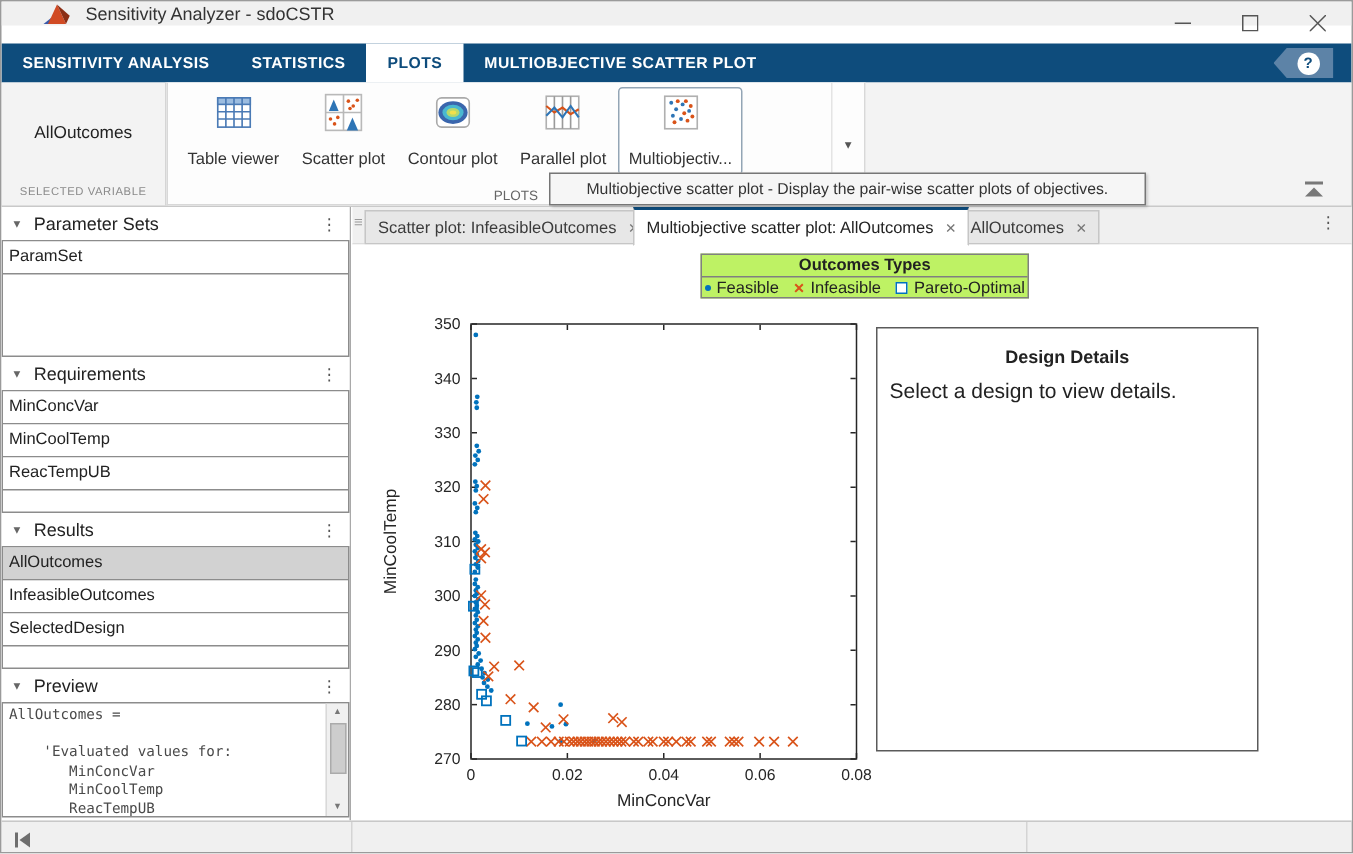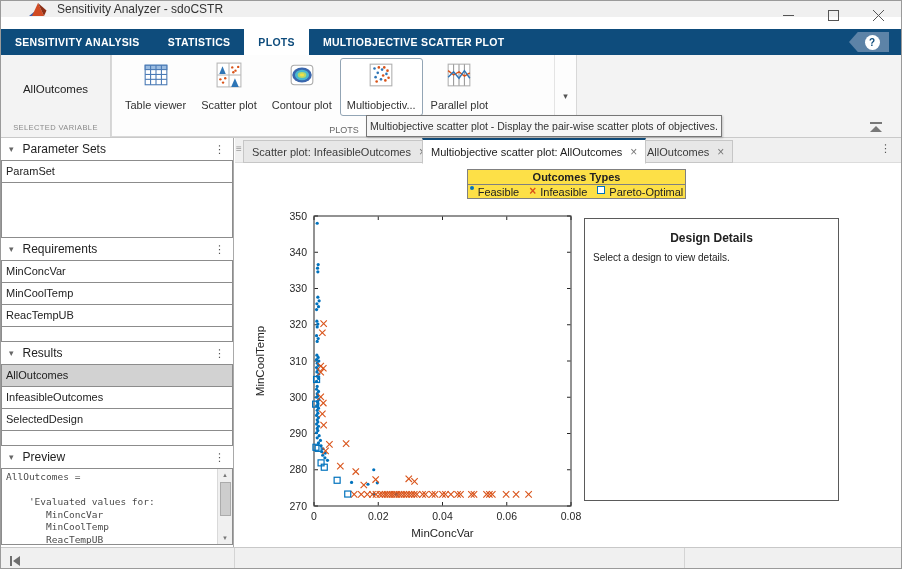--- a/index.html
+++ b/index.html
@@ -26,21 +26,21 @@
   .selvar-value{position:absolute;top:28px;width:100%;text-align:center;font-size:11.5px;color:#222;}
   .selvar-label{position:absolute;bottom:5px;width:100%;text-align:center;font-size:7.5px;color:#8a8a8a;letter-spacing:.4px;}
   .tool-panel{position:absolute;left:110px;top:0;width:466px;height:82px;background:#fdfdfd;border:1px solid #d8d8d8;border-top:none;box-sizing:border-box;}
   .tbtn-row{display:flex;padding-left:6px;padding-top:3px;}
   .tbtn{display:flex;flex-direction:column;align-items:center;padding:3px 6px 4px 6px;border:1px solid transparent;border-radius:3px;margin-right:1px;}
   .tbtn.selected{border:1px solid #93a5b5;background:#fff;}
   .tbtn .tlabel{font-size:11px;color:#333;margin-top:7px;white-space:nowrap;}
   .panel-drop{position:absolute;right:0;top:0;width:21px;height:100%;border-left:1px solid #e4e4e4;display:flex;align-items:center;justify-content:center;color:#555;font-size:9px;}
   .group-label{position:absolute;bottom:1px;left:0;width:100%;text-align:center;font-size:9px;color:#666;}
   .collapse-strip{position:absolute;right:17px;top:64px;}
-  .tooltip{position:absolute;left:365px;top:114px;height:22px;box-sizing:border-box;background:#f6f6f6;border:1px solid #767676;font-size:10.5px;color:#333;display:flex;align-items:center;padding:0 3px;white-space:nowrap;box-shadow:1px 1px 2px rgba(0,0,0,.2);z-index:60;}
+  .tooltip{position:absolute;left:365px;top:114px;height:22px;box-sizing:border-box;background:#f6f6f6;border:1px solid #767676;font-size:10.5px;color:#333;display:flex;align-items:center;padding:0 24px;white-space:nowrap;box-shadow:1px 1px 2px rgba(0,0,0,.2);z-index:60;}
 
   
   .sidebar{position:absolute;left:0;top:137px;width:233px;height:409px;background:#fff;border-right:1px solid #a9a9a9;box-sizing:border-box;}
   .sec-header{position:relative;height:22px;display:flex;align-items:center;background:#fff;}
   .sec-arrow{margin-left:8px;color:#666;font-size:9px;}
   .sec-title{margin-left:9px;font-size:12px;color:#222;}
   .sec-dots{position:absolute;right:8px;color:#555;font-size:11px;}
   .list{border:1px solid #8c8c8c;background:#fff;box-sizing:border-box;}
   .cell{height:21px;line-height:21px;border-bottom:1px solid #8c8c8c;font-size:11px;color:#222;padding-left:4px;background:#fff;}
   .cell.selected{background:#d2d2d2;}
@@ -53,35 +53,35 @@
   
   .main{position:absolute;left:234px;top:137px;width:668px;height:409px;background:#fff;}
   .doc-tabbar{position:absolute;left:0;top:0;width:100%;height:25px;background:#f0f0f0;border-bottom:1px solid #dcdcdc;box-sizing:border-box;}
   .dtab{position:absolute;top:2px;height:23px;box-sizing:border-box;display:flex;align-items:center;font-size:11px;color:#3b3b3b;background:#e7e7e7;border:1px solid #c6c6c6;padding:0 8px;white-space:nowrap;}
   .dtab .closex{margin-left:8px;color:#777;font-size:12px;}
   .dtab.active{background:#fff;border-top:2px solid #0e4c7c;border-bottom:1px solid #fff;top:0;height:26px;z-index:2;color:#222;}
   .tab-grip{position:absolute;left:1px;top:5px;color:#9a9a9a;font-size:10px;}
   .tab-dots{position:absolute;right:12px;top:4px;color:#555;font-size:11px;}
   .canvas{position:absolute;left:0;top:25px;right:0;bottom:0;background:#fff;}
 
-  .legend{position:absolute;left:232px;top:31px;width:219px;height:30px;box-sizing:border-box;border:1px solid #808080;background:#fde047;z-index:5;}
+  .legend{position:absolute;left:232px;top:31px;width:219px;height:30px;box-sizing:border-box;border:1px solid #808080;background:#bef264;z-index:5;}
   .legend-title{height:14px;border-bottom:1px solid #808080;text-align:center;font-size:11px;font-weight:700;line-height:14px;color:#222;}
   .legend-row{height:14px;display:flex;align-items:center;justify-content:center;gap:10px;font-size:11px;color:#222;}
-  .legend-entry{display:flex;align-items:flex-start;gap:4px;}
+  .legend-entry{display:flex;align-items:center;gap:4px;}
   .lg-dot{width:4px;height:4px;border-radius:50%;}
   .lg-x{font-size:12px;font-weight:700;line-height:10px;}
   .lg-square{width:6px;height:6px;border:1.4px solid;background:#fff;}
 
   .chart-svg{position:absolute;left:9px;top:61px;}
   .tick{font-size:10.5px;fill:#262626;font-family:"Liberation Sans",sans-serif;}
   .axis-label{font-size:11.5px;fill:#262626;font-family:"Liberation Sans",sans-serif;}
 
   .details{position:absolute;left:349px;top:80px;width:255px;height:283px;box-sizing:border-box;border:1px solid #5a5a5a;background:#fff;}
   .details-title{text-align:center;font-weight:700;font-size:12px;color:#222;margin-top:12px;}
-  .details-msg{font-size:10px;color:#222;margin:7px 8px;}
+  .details-msg{font-size:14px;color:#222;margin:7px 8px;}
 
   
   .statusbar{position:absolute;left:0;top:546px;width:100%;height:23px;background:#f0f0f0;border-top:1px solid #c8c8c8;box-sizing:border-box;}
   .sb-div{position:absolute;top:0;bottom:0;width:1px;background:#d4d4d4;}
   .sb-collapse{position:absolute;left:8px;top:5px;}
 </style>
 </head>
 <body>
 
 <div class="window">
@@ -170,53 +170,53 @@
             <svg width="26" height="26" viewBox="0 0 24 24">
               <rect x="2" y="3" width="20" height="18" rx="3" fill="#fff" stroke="#aaa"></rect>
               <ellipse cx="12" cy="12" rx="9" ry="7" fill="#3a66ad"></ellipse>
               <ellipse cx="12" cy="12" rx="6.5" ry="4.8" fill="#49b8d0"></ellipse>
               <ellipse cx="12" cy="12" rx="4" ry="2.8" fill="#b5d96a"></ellipse>
               <ellipse cx="12" cy="12" rx="2" ry="1.3" fill="#f2e04a"></ellipse>
             </svg>
           </span>
           <span class="tlabel">Contour plot</span>
         </div>
+        <div class="tbtn">
+          <span>
+            <svg width="26" height="26" viewBox="0 0 24 24">
+              <rect x="2" y="2" width="20" height="20" fill="#fff" stroke="#b0b0b0"></rect>
+              <line x1="7" y1="2" x2="7" y2="22" stroke="#9a9a9a"></line>
+                <line x1="12" y1="2" x2="12" y2="22" stroke="#9a9a9a"></line>
+                <line x1="17" y1="2" x2="17" y2="22" stroke="#9a9a9a"></line>
+              <polyline points="2,8 7,12 12,9 17,13 22,10" fill="none" stroke="#d95319" stroke-width="1.3"></polyline>
+              <polyline points="2,14 7,9 12,15 17,8 22,15" fill="none" stroke="#2e75b6" stroke-width="1.3"></polyline>
+            </svg>
+          </span>
+          <span class="tlabel">Parallel plot</span>
+        </div>
         <div class="tbtn selected">
           <span>
             <svg width="26" height="26" viewBox="0 0 24 24">
               <rect x="2" y="2" width="20" height="20" fill="#fff" stroke="#b0b0b0"></rect>
               <circle cx="6" cy="6" r="1.2" fill="#2e75b6"></circle>
                 <circle cx="9" cy="10" r="1.2" fill="#2e75b6"></circle>
                 <circle cx="13" cy="7" r="1.2" fill="#2e75b6"></circle>
               <circle cx="17" cy="11" r="1.2" fill="#2e75b6"></circle>
                 <circle cx="7" cy="14" r="1.2" fill="#2e75b6"></circle>
                 <circle cx="12" cy="16" r="1.2" fill="#2e75b6"></circle>
               <circle cx="15" cy="5" r="1.2" fill="#d95319"></circle>
                 <circle cx="18" cy="8" r="1.2" fill="#d95319"></circle>
                 <circle cx="10" cy="5" r="1.2" fill="#d95319"></circle>
               <circle cx="14" cy="12.5" r="1.2" fill="#d95319"></circle>
                 <circle cx="8" cy="18" r="1.2" fill="#d95319"></circle>
                 <circle cx="16" cy="17" r="1.2" fill="#d95319"></circle>
                 <circle cx="19" cy="14.5" r="1.2" fill="#d95319"></circle>
             </svg>
           </span>
           <span class="tlabel">Multiobjectiv...</span>
-        </div>
-        <div class="tbtn">
-          <span>
-            <svg width="26" height="26" viewBox="0 0 24 24">
-              <rect x="2" y="2" width="20" height="20" fill="#fff" stroke="#b0b0b0"></rect>
-              <line x1="7" y1="2" x2="7" y2="22" stroke="#9a9a9a"></line>
-                <line x1="12" y1="2" x2="12" y2="22" stroke="#9a9a9a"></line>
-                <line x1="17" y1="2" x2="17" y2="22" stroke="#9a9a9a"></line>
-              <polyline points="2,8 7,12 12,9 17,13 22,10" fill="none" stroke="#d95319" stroke-width="1.3"></polyline>
-              <polyline points="2,14 7,9 12,15 17,8 22,15" fill="none" stroke="#2e75b6" stroke-width="1.3"></polyline>
-            </svg>
-          </span>
-          <span class="tlabel">Parallel plot</span>
         </div>
       </div>
       <div class="panel-drop">
         <span>▾</span>
       </div>
       <div class="group-label">PLOTS</div>
     </div>
     <div class="collapse-strip">
       <svg width="16" height="12" viewBox="0 0 16 12">
         <rect x="2" y="1" width="12" height="2" fill="#787878"></rect>

